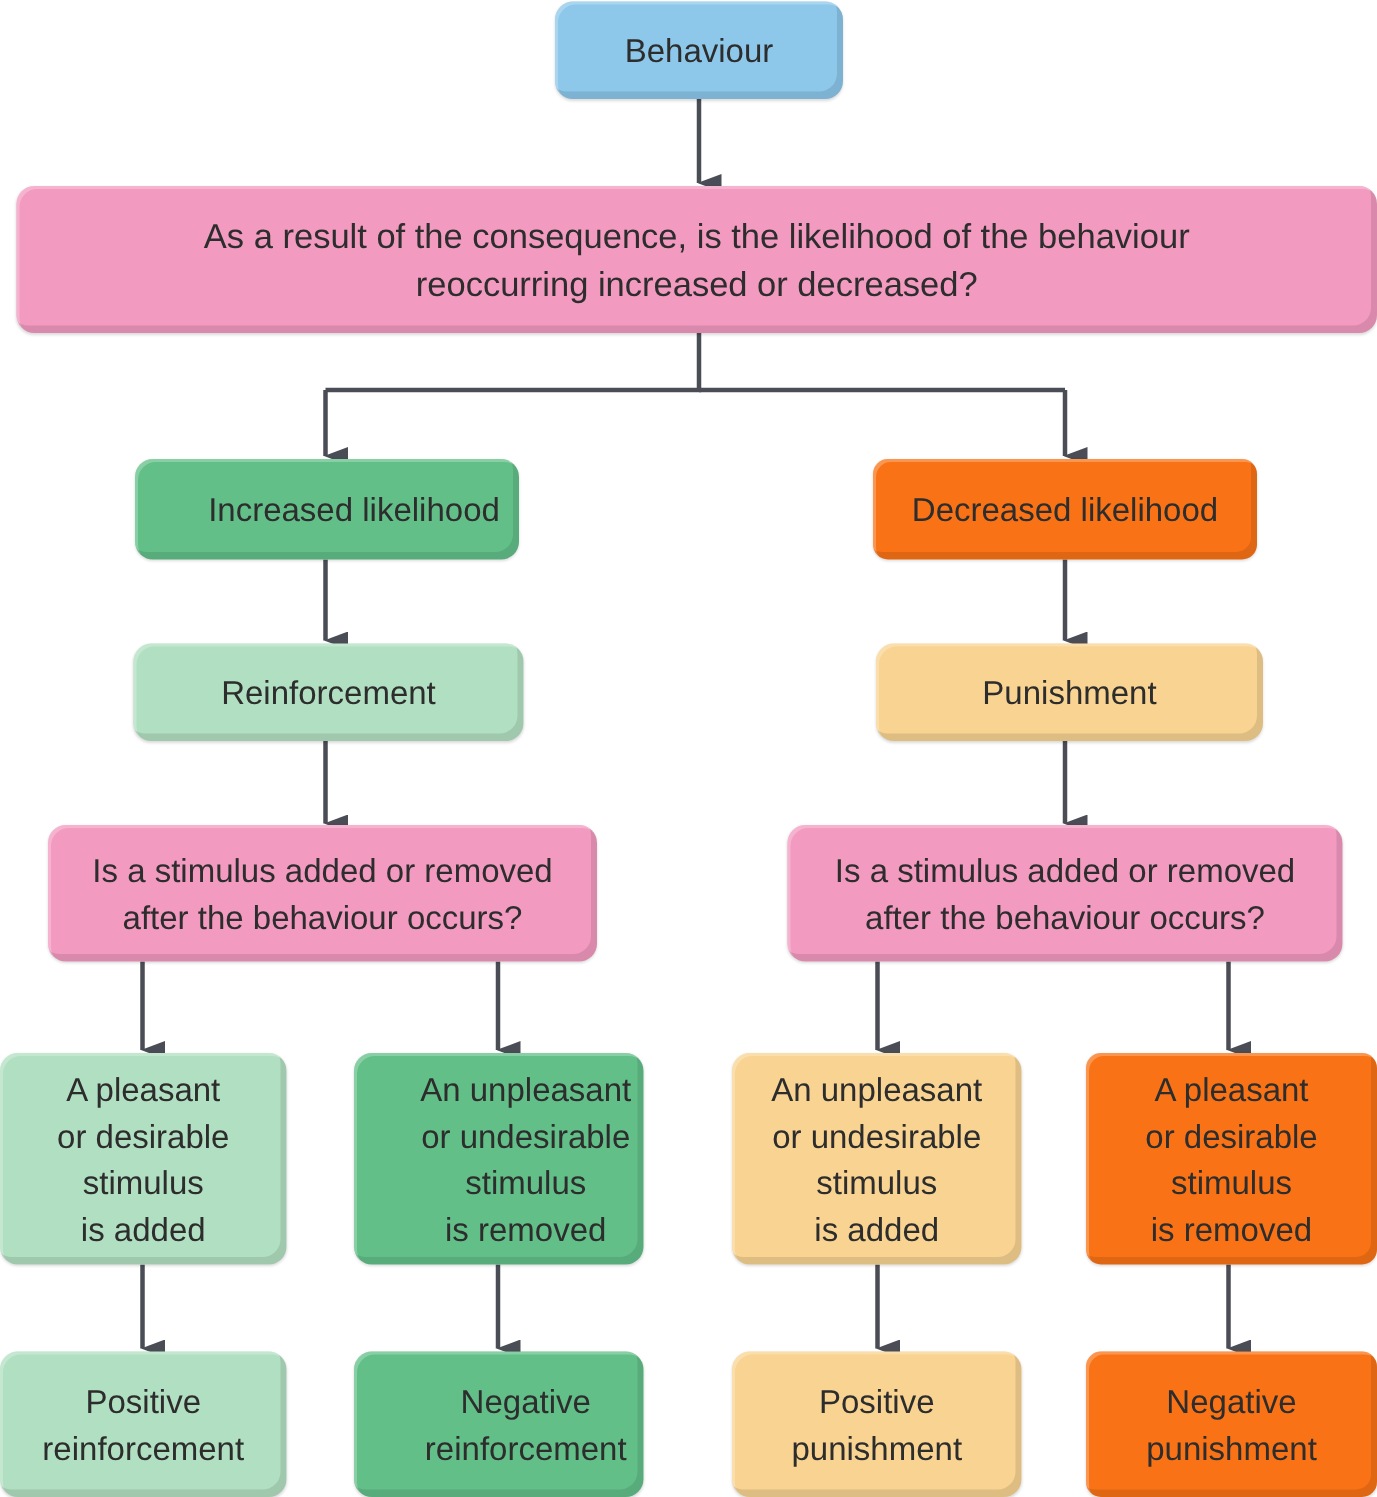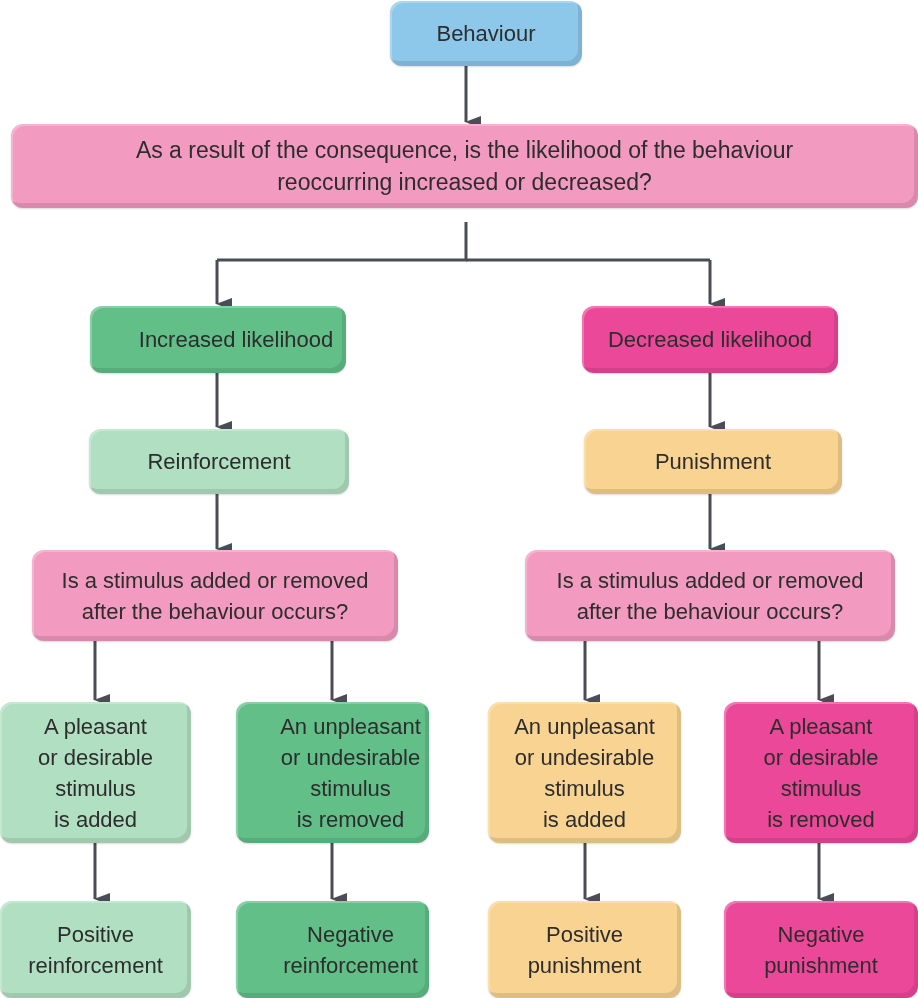--- a/index.html
+++ b/index.html
@@ -10,21 +10,21 @@
       border-radius: 12px;
       display: flex; align-items: center; justify-content: center;
       text-align: center; font-size: 22px; line-height: 31px;
       box-shadow: inset -4px -5px 0 rgba(0,0,0,0.10), inset 2px 2px 0 rgba(255,255,255,0.25), 0 1px 2px rgba(0,0,0,0.15);
       white-space: pre-line;
     }
     .blue { background: #8dc7ea; }
     .pink { background: #f29ac0; }
     .green-dark { background: #62bf88; padding-left: 36px; }
     .green-light { background: #b1dfc1; }
-    .orange-dark { background: #ec4899; }
+    .orange-dark { background: #f97316; border-radius: 10px; }
     .orange-light { background: #f8d391; }
     svg.connectors { position: absolute; left: 0; top: 0; }
   </style>
 </head>
 <body>
 
 <svg class="connectors" width="918" height="998">
   <defs>
     <marker id="arrow" markerWidth="12" markerHeight="16" refX="6" refY="15" orient="auto" markerUnits="userSpaceOnUse" viewBox="0 0 12 16">
       <path d="M0,0 L12,0 L6,16 Z" fill="#4a4d55"></path>
@@ -44,23 +44,23 @@
     <line x1="332" y1="641" x2="332" y2="700" marker-end="url(#arrow)"></line>
     <line x1="585" y1="641" x2="585" y2="700" marker-end="url(#arrow)"></line>
     <line x1="819" y1="641" x2="819" y2="700" marker-end="url(#arrow)"></line>
     <line x1="95" y1="843" x2="95" y2="899" marker-end="url(#arrow)"></line>
     <line x1="332" y1="843" x2="332" y2="899" marker-end="url(#arrow)"></line>
     <line x1="585" y1="843" x2="585" y2="899" marker-end="url(#arrow)"></line>
     <line x1="819" y1="843" x2="819" y2="899" marker-end="url(#arrow)"></line>
   </g>
 </svg>
 
-<div class="node blue" style="left:390px;top:1px;width:192px;height:65px;">Behaviour</div>
+<div class="node blue" style="left:370px;top:1px;width:192px;height:65px;">Behaviour</div>
 
-<div class="node pink" style="left:11px;top:124px;width:907px;height:84px;font-size:23px;line-height:32px;">As a result of the consequence, is the likelihood of the behaviour
+<div class="node pink" style="left:11px;top:124px;width:907px;height:98px;font-size:23px;line-height:32px;">As a result of the consequence, is the likelihood of the behaviour
 reoccurring increased or decreased?</div>
 
 <div class="node green-dark" style="left:90px;top:306px;width:256px;height:67px;">Increased likelihood</div>
 <div class="node orange-dark" style="left:582px;top:306px;width:256px;height:67px;">Decreased likelihood</div>
 
 <div class="node green-light" style="left:89px;top:429px;width:260px;height:65px;">Reinforcement</div>
 <div class="node orange-light" style="left:584px;top:429px;width:258px;height:65px;">Punishment</div>
 
 <div class="node pink" style="left:32px;top:550px;width:366px;height:91px;">Is a stimulus added or removed
 after the behaviour occurs?</div>

